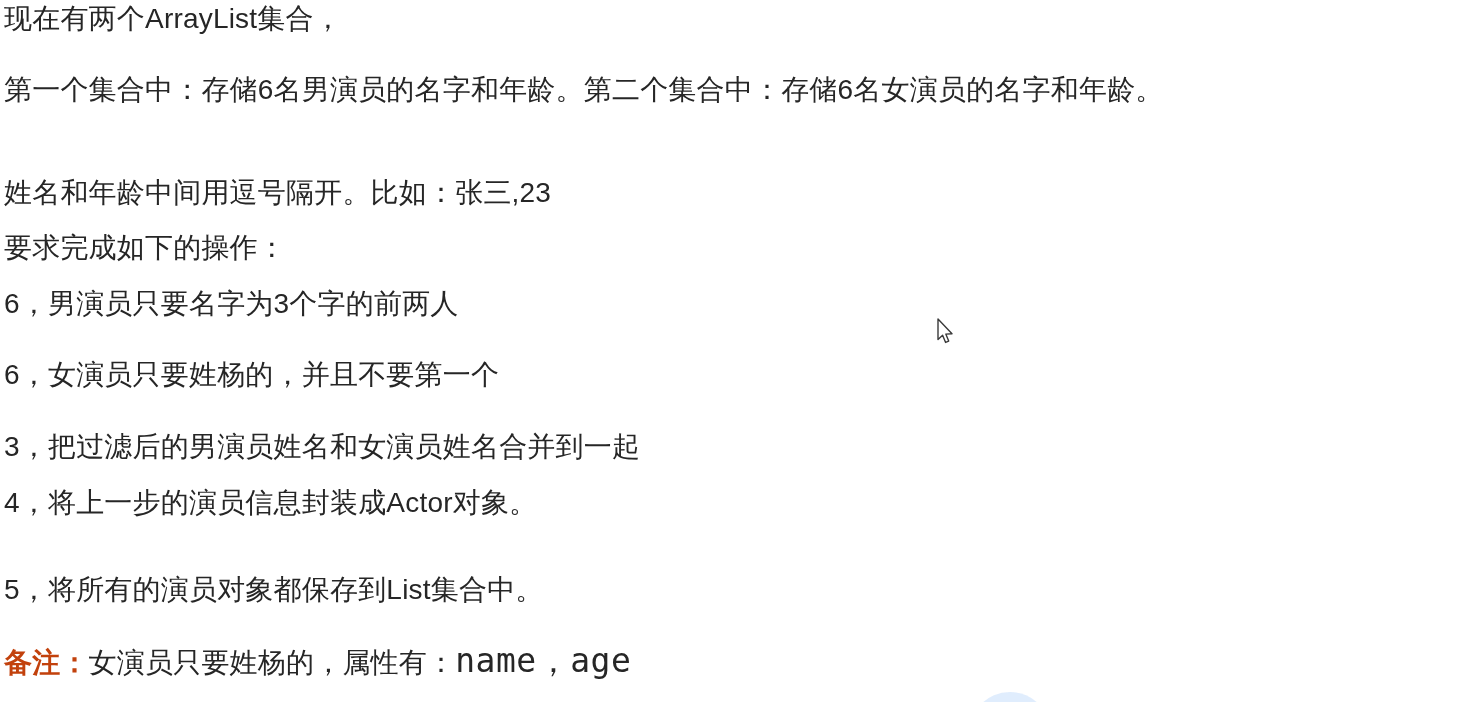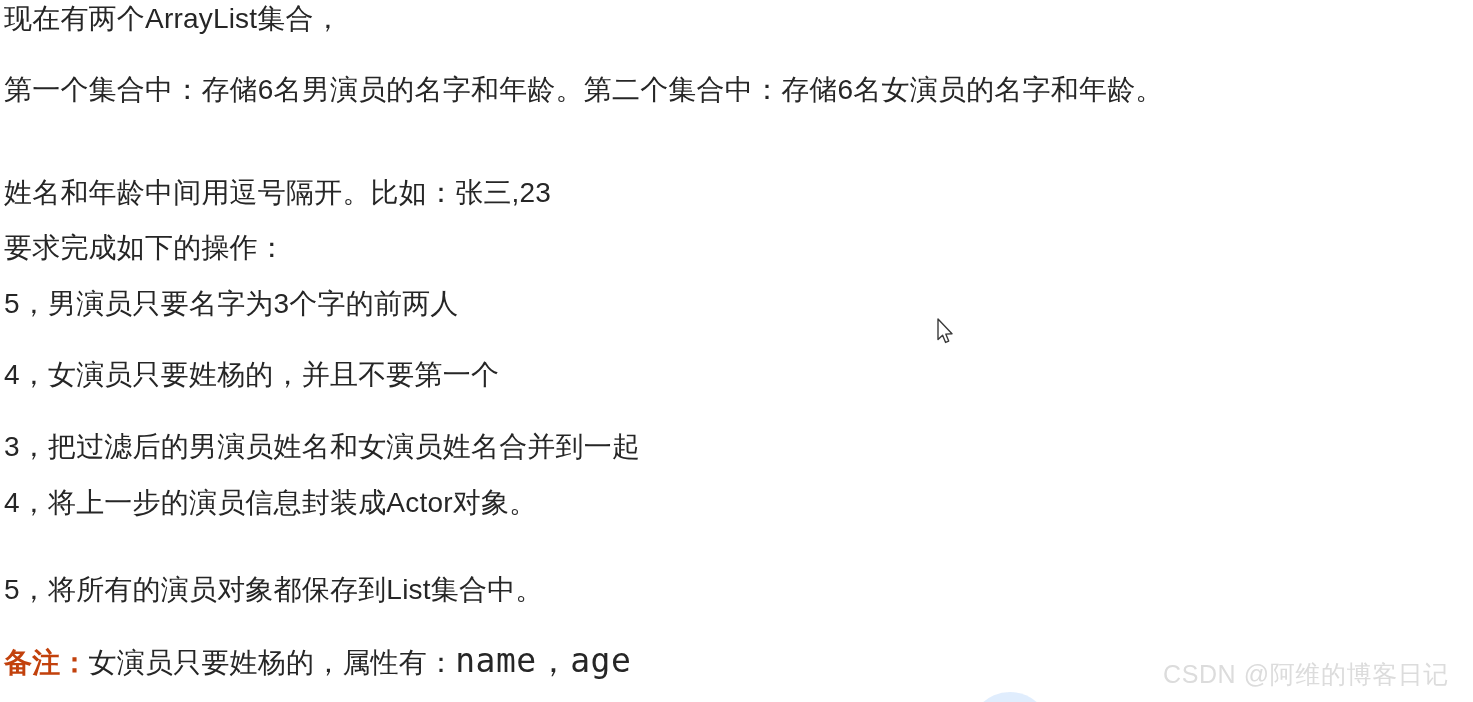--- a/index.html
+++ b/index.html
@@ -115,44 +115,43 @@
 
     <div class="line l3">
       <span>姓名和年龄中间用逗号隔开。比如：张三,23</span>
     </div>
 
     <div class="line l4">
       <span>要求完成如下的操作：</span>
     </div>
 
     <div class="line l5">
-      <span>5，男演员只要名字为3个字的前两人</span>
+      <span>6，男演员只要名字为3个字的前两人</span>
     </div>
 
     <div class="line l6">
-      <span>4，女演员只要姓杨的，并且不要第一个</span>
+      <span>6，女演员只要姓杨的，并且不要第一个</span>
     </div>
 
     <div class="line l7">
       <span>3，把过滤后的男演员姓名和女演员姓名合并到一起</span>
     </div>
 
     <div class="line l8">
       <span>4，将上一步的演员信息封装成Actor对象。</span>
     </div>
 
     <div class="line l9">
       <span>5，将所有的演员对象都保存到List集合中。</span>
     </div>
 
     <div class="line l10">
       <span class="note-label">备注：</span><span>女演员只要姓杨的，属性有：</span><span class="mono">name，age</span>
     </div>
 
   </div>
 
-  <div class="watermark">CSDN @阿维的博客日记</div>
 
   <svg class="cursor" viewBox="0 0 20 28" xmlns="http://www.w3.org/2000/svg">
     <path d="M2 1 L2 21.5 L6.6 17.2 L9.6 24.4 L12.7 23.1 L9.8 16.1 L16 15.8 Z" fill="#ffffff" stroke="#3a3a3a" stroke-width="1.4" stroke-linejoin="round"></path>
   </svg>
 
 </div>
 
 </body></html>

